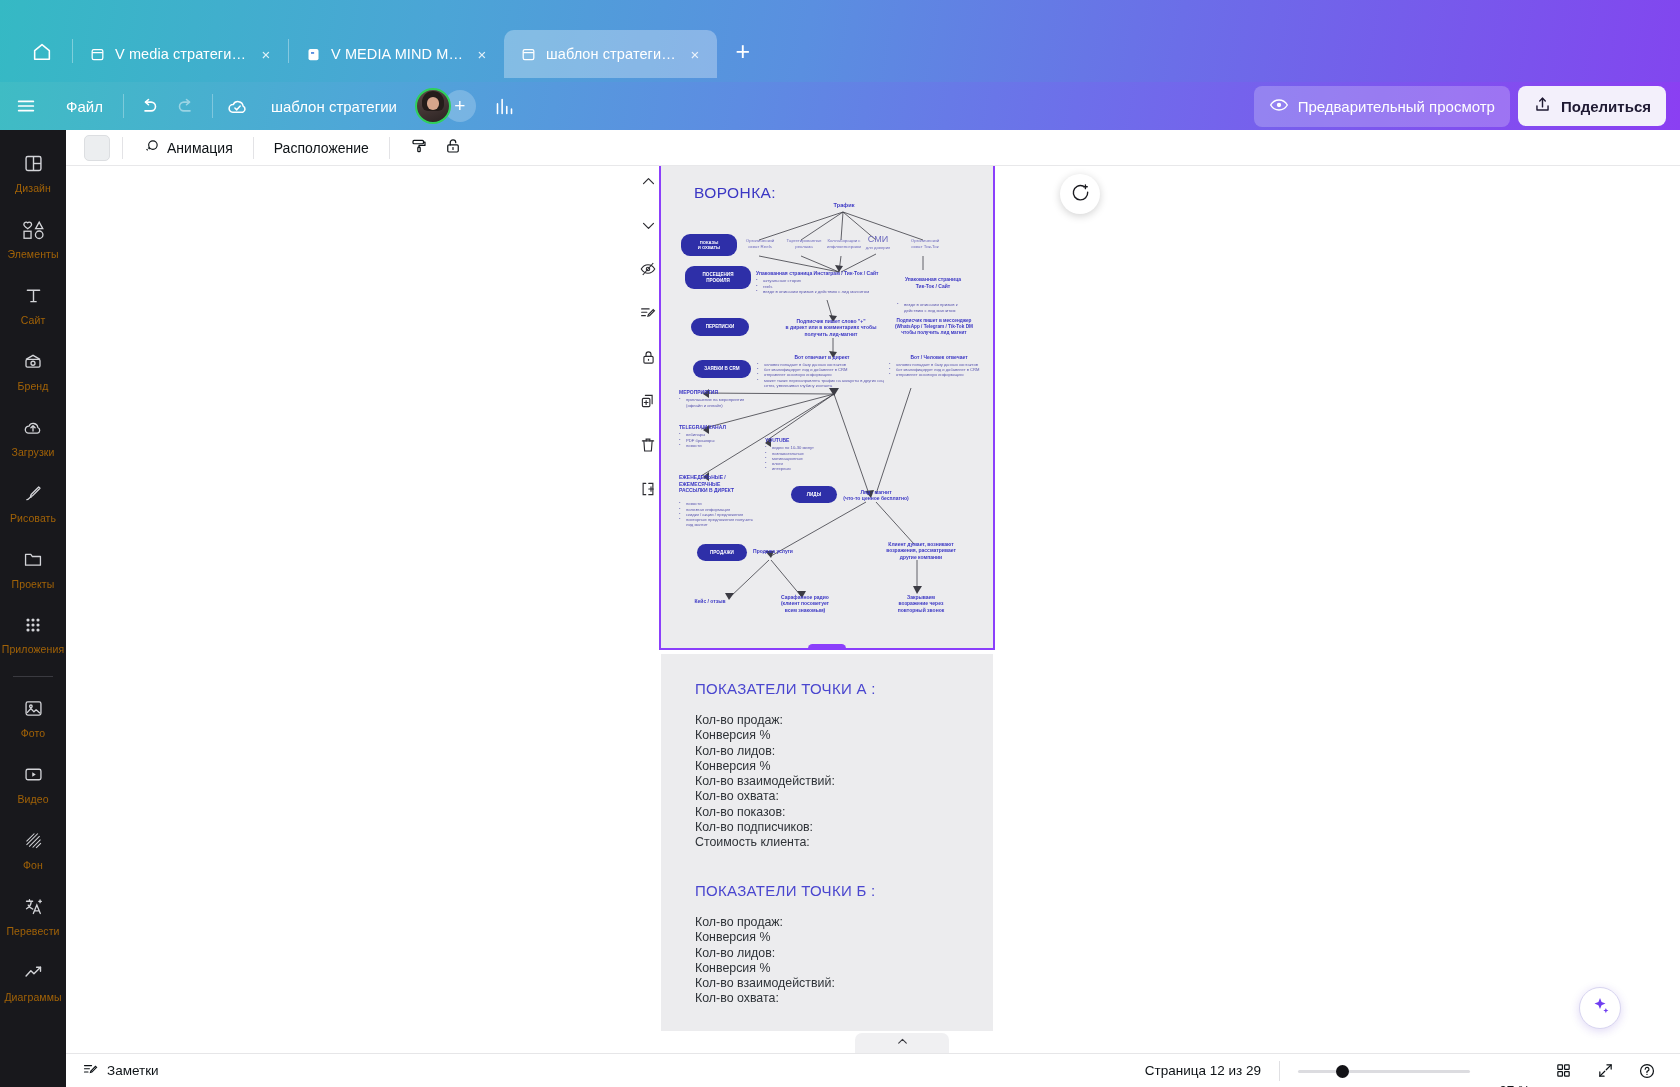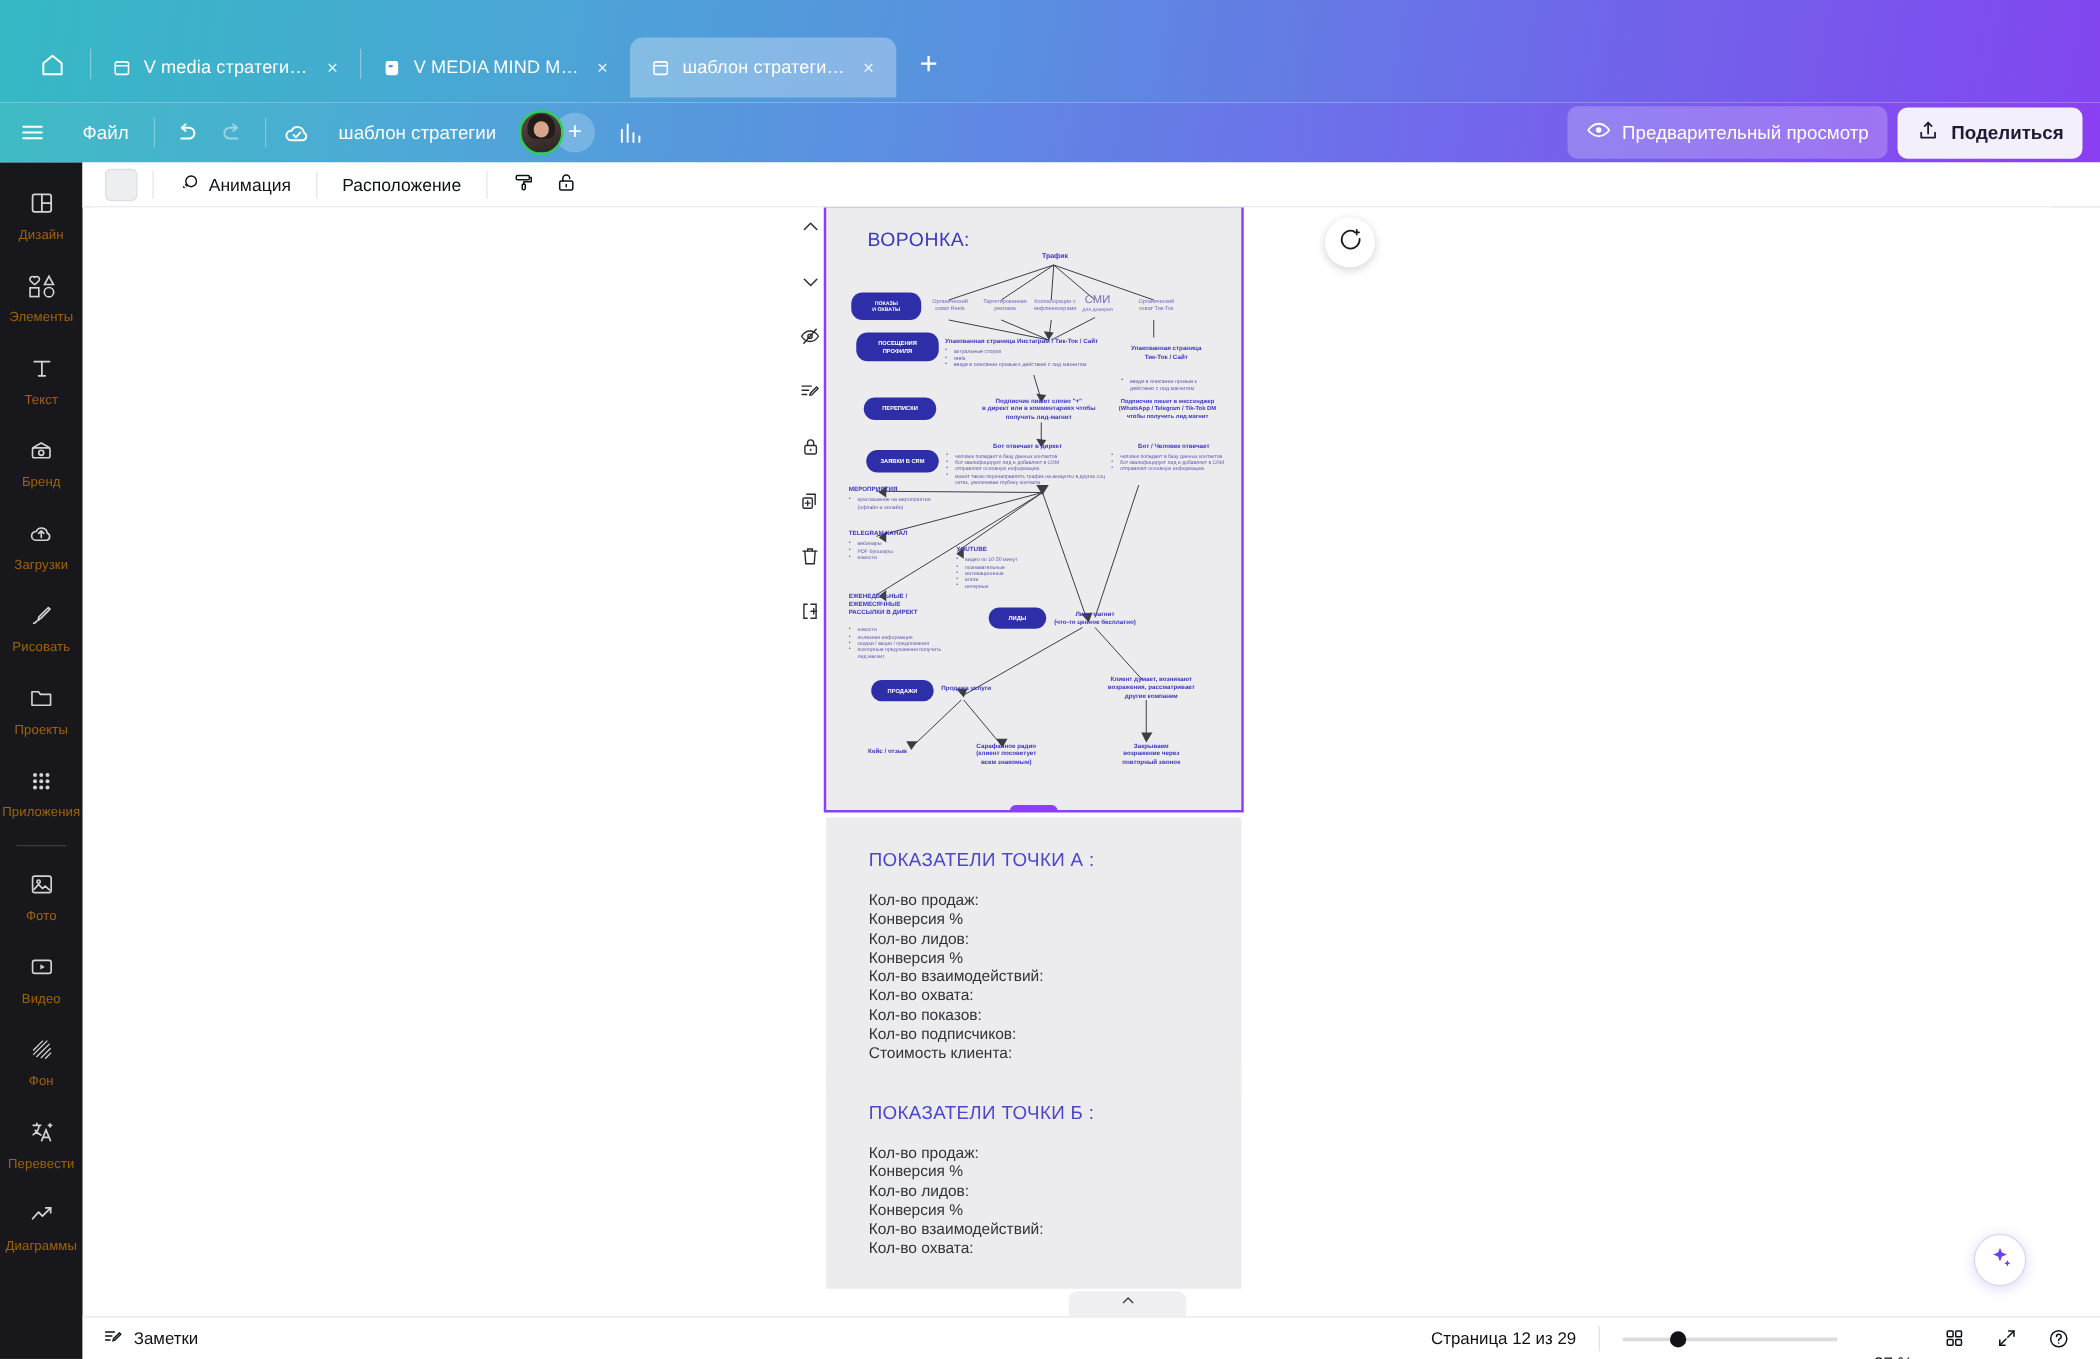--- a/index.html
+++ b/index.html
@@ -337,21 +337,21 @@
     </span>
     <span class="lbl">Элементы</span>
   </div>
 
   <div class="rail-item">
     <span>
       <svg width="21" height="21" viewBox="0 0 24 24" fill="none" stroke="#d3d4d8" stroke-width="1.6" stroke-linecap="round">
           <path d="M5 6h14M12 6v13M9 19h6"></path>
         </svg>
     </span>
-    <span class="lbl">Текст</span>
+    <span class="lbl">Сайт</span>
   </div>
 
   <div class="rail-item">
     <span>
       <svg width="22" height="21" viewBox="0 0 24 24" fill="none" stroke="#d3d4d8" stroke-width="1.5">
           <path d="M4 9.5 12 5l8 4.5"></path>
           <rect x="4" y="9.5" width="16" height="9" rx="1.6"></rect>
           <circle cx="12" cy="14" r="2.3"></circle>
         </svg>
     </span>

